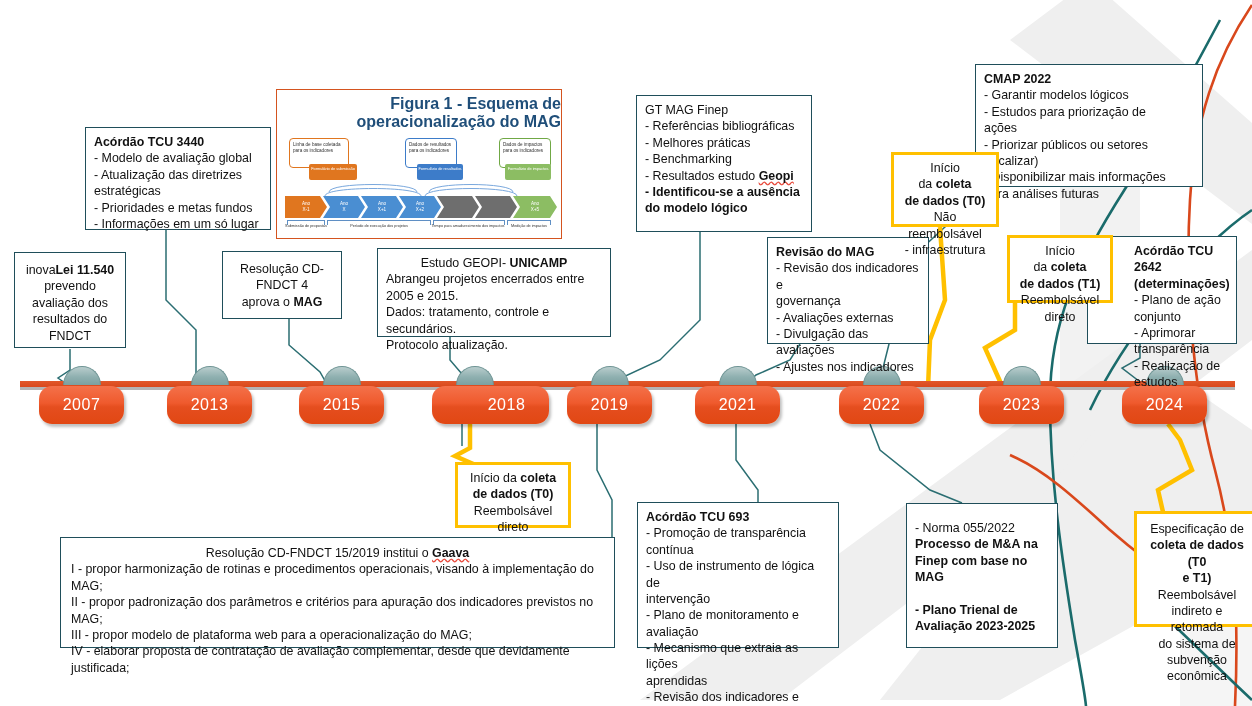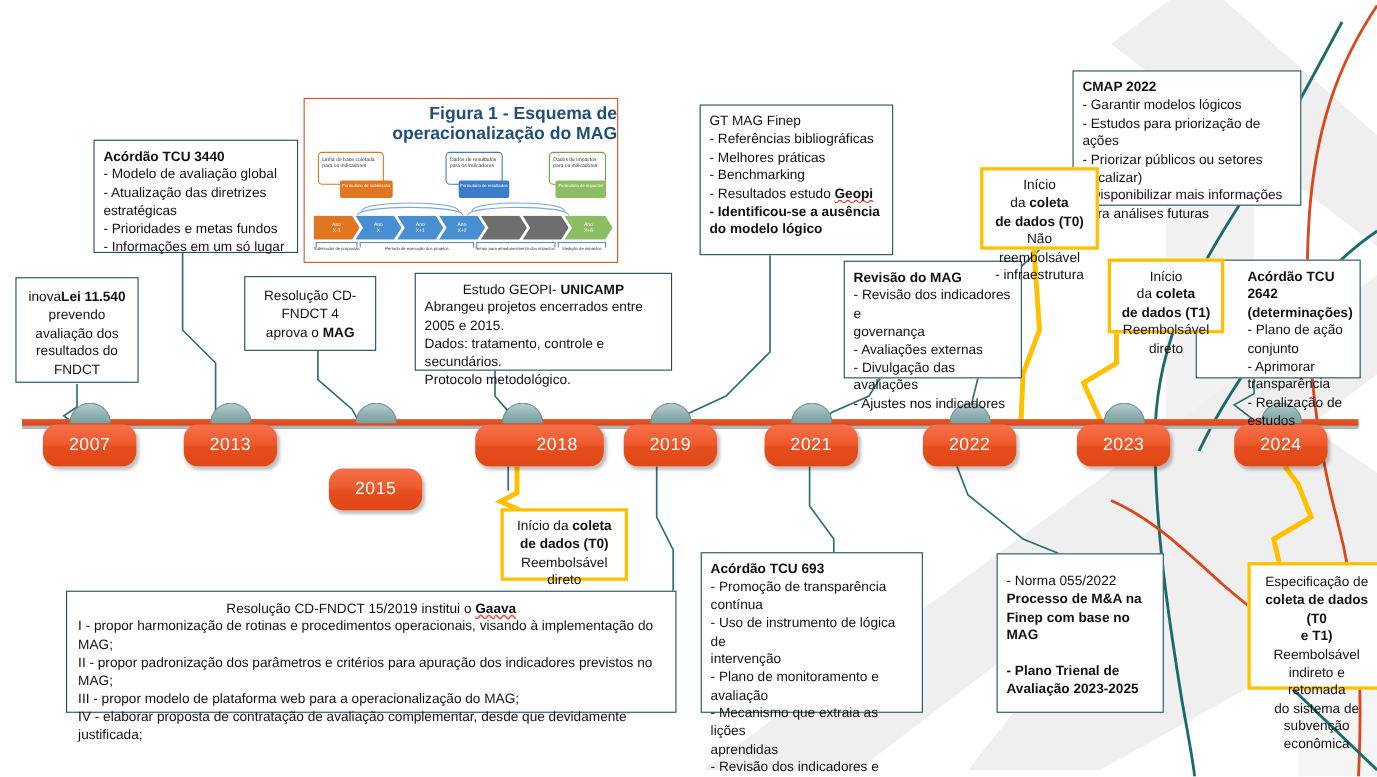--- a/index.html
+++ b/index.html
@@ -187,21 +187,21 @@
       <div>Resolução CD-</div>
       <div>FNDCT 4</div>
       <div>aprova o&nbsp;<b>MAG</b></div>
     </div>
 
   <div class="box" style="left:377px;top:248px;width:234px;height:89px;">
       <div style="text-align:center">Estudo GEOPI-&nbsp;<b>UNICAMP</b></div>
       <div>Abrangeu projetos encerrados entre</div>
       <div>2005 e 2015.</div>
       <div>Dados: tratamento, controle e secundários.</div>
-      <div>Protocolo metodológico.</div>
+      <div>Protocolo atualização.</div>
     </div>
 
   <div class="box" style="left:636px;top:95px;width:176px;height:137px;">
       <div>GT MAG Finep</div>
       <div>- Referências bibliográficas</div>
       <div>- Melhores práticas</div>
       <div>- Benchmarking</div>
       <div>- Resultados estudo&nbsp;<b class="sq">Geopi</b></div>
       <div><b>- Identificou-se a ausência</b></div>
       <div><b>do modelo lógico</b></div>
@@ -209,21 +209,21 @@
 
   <div class="box" style="left:767px;top:237px;width:162px;height:107px;">
       <div><b>Revisão do MAG</b></div>
       <div>- Revisão dos indicadores e</div>
       <div>governança</div>
       <div>- Avaliações externas</div>
       <div>- Divulgação das avaliações</div>
       <div>- Ajustes nos indicadores</div>
     </div>
 
-  <div class="box" style="left:975px;top:64px;width:208px;height:123px;">
+  <div class="box" style="left:975px;top:64px;width:228px;height:123px;">
       <div><b>CMAP 2022</b></div>
       <div>- Garantir modelos lógicos</div>
       <div>- Estudos para priorização de</div>
       <div>ações</div>
       <div>- Priorizar públicos ou setores</div>
       <div>(focalizar)</div>
       <div>- Disponibilizar mais informações</div>
       <div>para análises futuras</div>
     </div>
 
@@ -300,21 +300,21 @@
   <div class="tl-bar" style="left:20px;top:381px;">
     <div class="shadowline"></div>
     <div class="mainline"></div>
   </div>
   <div id="years">
       <div class="dome" style="left: 63px; top: 366px;"></div>
       <div class="yearchip" style="left: 39px; top: 386px;">2007</div>
       <div class="dome" style="left: 191px; top: 366px;"></div>
       <div class="yearchip" style="left: 167px; top: 386px;">2013</div>
       <div class="dome" style="left: 323px; top: 366px;"></div>
-      <div class="yearchip" style="left: 299px; top: 386px; margin-top: 40px;">2015</div>
+      <div class="yearchip" style="left: 299px; top: 386px;">2015</div>
       <div class="dome" style="left: 456px; top: 366px;"></div>
       <div class="yearchip" style="left: 432px; top: 386px; padding-left: 32px;">2018</div>
       <div class="dome" style="left: 591px; top: 366px;"></div>
       <div class="yearchip" style="left: 567px; top: 386px;">2019</div>
       <div class="dome" style="left: 719px; top: 366px;"></div>
       <div class="yearchip" style="left: 695px; top: 386px;">2021</div>
       <div class="dome" style="left: 863px; top: 366px;"></div>
       <div class="yearchip" style="left: 839px; top: 386px;">2022</div>
       <div class="dome" style="left: 1003px; top: 366px;"></div>
       <div class="yearchip" style="left: 979px; top: 386px;">2023</div>

